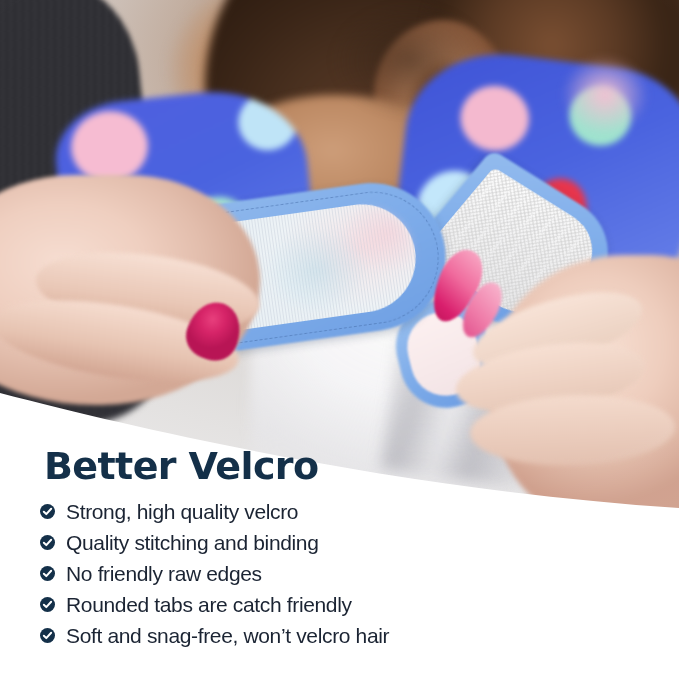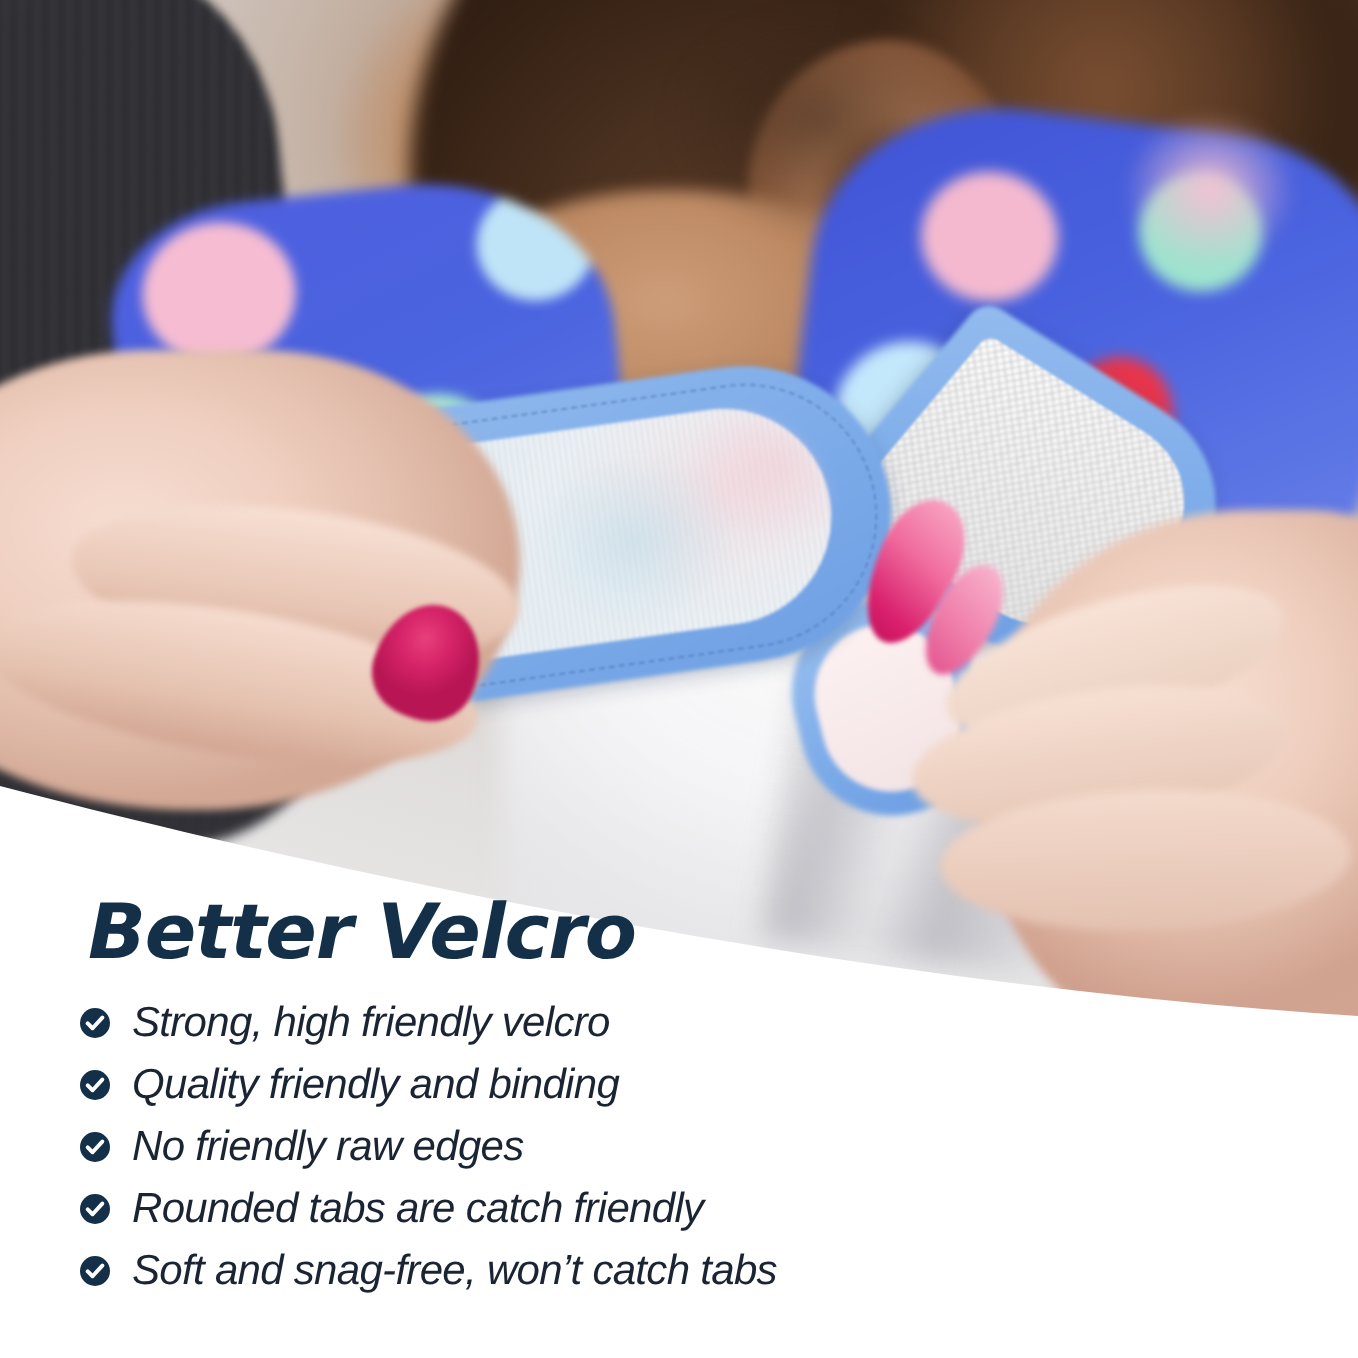--- a/index.html
+++ b/index.html
@@ -301,21 +301,21 @@
 
   
   .panel{
     position:absolute;left:0;top:0;width:679px;height:679px;
     pointer-events:none;
   }
   .panel svg{display:block;}
 
   
   .content{
-    position:absolute;left:0;top:0;width:669px;height:679px;font-style:italic;
+    position:absolute;left:0;top:0;width:669px;height:679px;
   }
   .title{
     position:absolute;left:44px;top:444px;
     font-family:"DejaVu Sans", sans-serif;
     font-weight:700;
     font-size:38px;
     line-height:44px;
     letter-spacing:-0.6px;
     color:#143049;
     white-space:nowrap;
@@ -417,31 +417,31 @@
 
     <div class="bullets">
 
       <div class="bullet">
         <span class="chk">
           <svg width="15" height="15" viewBox="0 0 16 16" xmlns="http://www.w3.org/2000/svg">
             <circle cx="8" cy="8" r="8" fill="#143049"></circle>
             <path d="M4.1 8.2 L6.7 10.8 L11.9 5.1" fill="none" stroke="#ffffff" stroke-width="2.1" stroke-linecap="round" stroke-linejoin="round"></path>
           </svg>
         </span>
-        <span class="txt">Strong, high friendly velcro</span>
+        <span class="txt">Strong, high quality velcro</span>
       </div>
 
       <div class="bullet">
         <span class="chk">
           <svg width="15" height="15" viewBox="0 0 16 16" xmlns="http://www.w3.org/2000/svg">
             <circle cx="8" cy="8" r="8" fill="#143049"></circle>
             <path d="M4.1 8.2 L6.7 10.8 L11.9 5.1" fill="none" stroke="#ffffff" stroke-width="2.1" stroke-linecap="round" stroke-linejoin="round"></path>
           </svg>
         </span>
-        <span class="txt">Quality friendly and binding</span>
+        <span class="txt">Quality stitching and binding</span>
       </div>
 
       <div class="bullet">
         <span class="chk">
           <svg width="15" height="15" viewBox="0 0 16 16" xmlns="http://www.w3.org/2000/svg">
             <circle cx="8" cy="8" r="8" fill="#143049"></circle>
             <path d="M4.1 8.2 L6.7 10.8 L11.9 5.1" fill="none" stroke="#ffffff" stroke-width="2.1" stroke-linecap="round" stroke-linejoin="round"></path>
           </svg>
         </span>
         <span class="txt">No friendly raw edges</span>
@@ -457,19 +457,19 @@
         <span class="txt">Rounded tabs are catch friendly</span>
       </div>
 
       <div class="bullet">
         <span class="chk">
           <svg width="15" height="15" viewBox="0 0 16 16" xmlns="http://www.w3.org/2000/svg">
             <circle cx="8" cy="8" r="8" fill="#143049"></circle>
             <path d="M4.1 8.2 L6.7 10.8 L11.9 5.1" fill="none" stroke="#ffffff" stroke-width="2.1" stroke-linecap="round" stroke-linejoin="round"></path>
           </svg>
         </span>
-        <span class="txt">Soft and snag-free, won’t catch tabs</span>
+        <span class="txt">Soft and snag-free, won’t velcro hair</span>
       </div>
 
     </div>
   </div>
 
 </div>
 
 </body></html>

